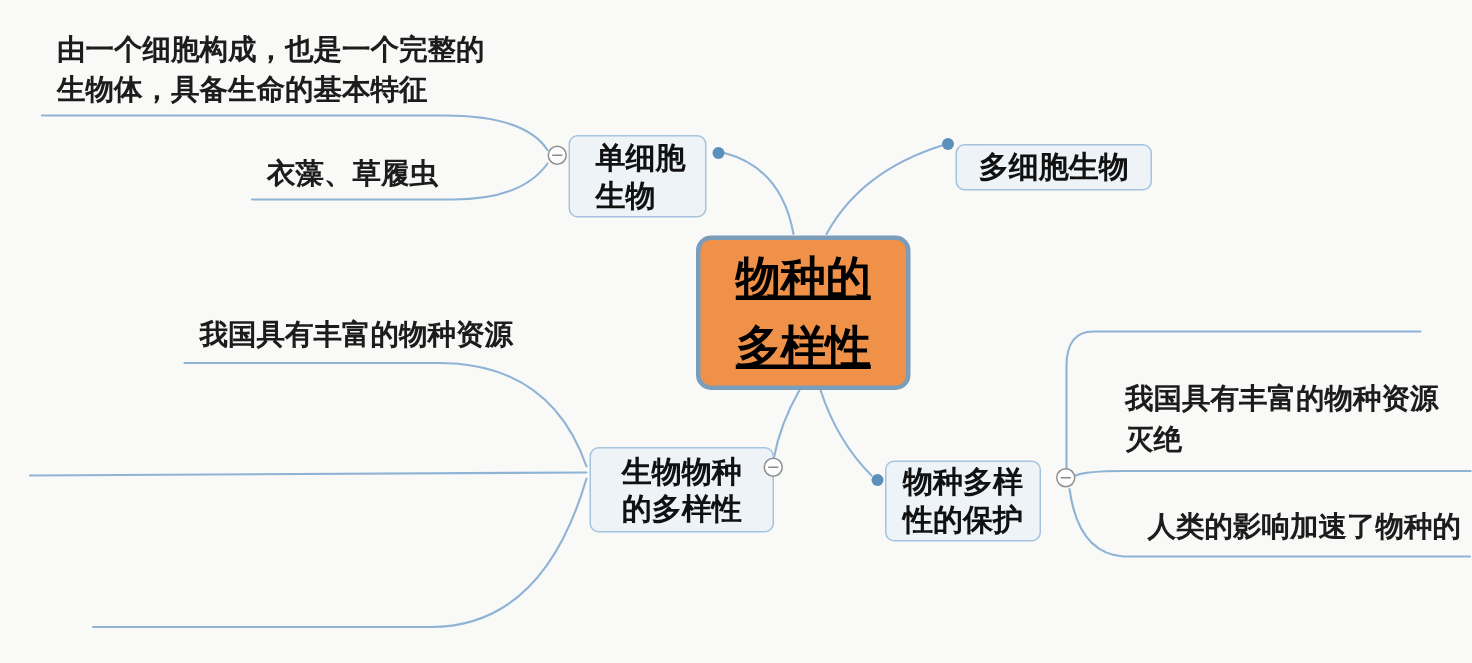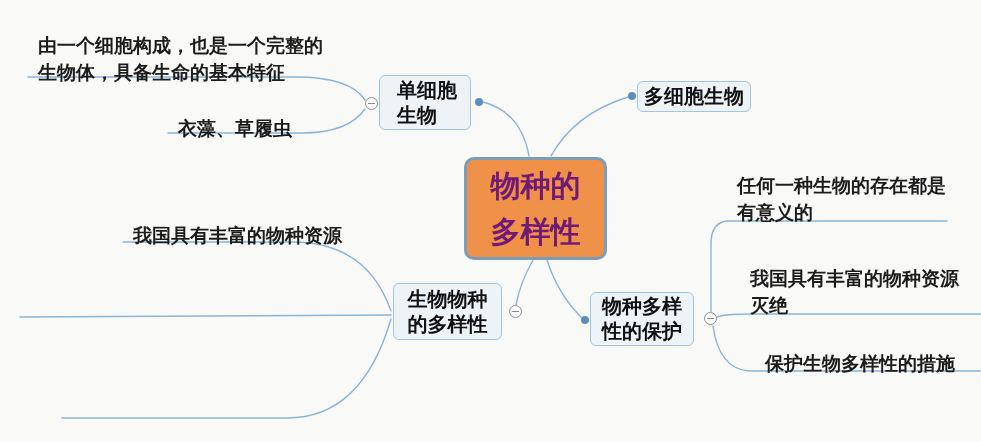--- a/index.html
+++ b/index.html
@@ -6,42 +6,42 @@
   .stage{
     position:relative;width:981px;height:442px;
     background:#f9f9f8;overflow:hidden;
     font-family:"DejaVu Sans","Liberation Sans",sans-serif;
   }
   svg.links{position:absolute;left:0;top:0;width:981px;height:442px;}
   svg.links path{fill:none;stroke:#8fb3d5;stroke-width:1.4;stroke-linecap:round;}
 
   .leaf{
     position:absolute;font-weight:bold;font-size:19px;line-height:27px;
-    color:#1c1c1c;white-space:pre-line;cursor:default;margin-top:12px;
+    color:#1c1c1c;white-space:pre-line;cursor:default;
   }
   .box{
     position:absolute;box-sizing:border-box;
     background:#eef3f8;border:1.5px solid #a6c3de;border-radius:6px;
     display:flex;align-items:center;
-    font-weight:bold;font-size:20px;line-height:25px;color:#111;
+    font-weight:bold;font-size:20px;line-height:25px;color:#111;margin-top:15px;
   }
   .box .lbl{white-space:pre-line;}
   .box.center-align{justify-content:center;}
   .box.center-align .lbl{text-align:center;}
   .box.left-align{padding-left:17px;}
   .box.left-align .lbl{text-align:left;}
 
   .root{
     position:absolute;left:464px;top:157px;width:143px;height:103px;
     box-sizing:border-box;background:#ef9149;border:3px solid #7b9db9;
     border-radius:10px;display:flex;align-items:center;justify-content:center;
   }
   .root .lbl{
-    color:#701a75;font-weight:bold;font-size:30px;line-height:46px;
-    text-align:center;white-space:pre-line;
+    color:#000000;font-weight:bold;font-size:30px;line-height:46px;
+    text-align:center;white-space:pre-line;text-decoration:underline;
   }
 
   .dot{
     position:absolute;width:8px;height:8px;border-radius:50%;
     background:#5b90bd;
   }
   .collapse{
     position:absolute;width:13px;height:13px;border-radius:50%;
     box-sizing:border-box;background:#fdfdfd;border:1.4px solid #909090;
     display:flex;align-items:center;justify-content:center;cursor:pointer;
@@ -73,50 +73,48 @@
   <div class="root">
     <span class="lbl">物种的
 多样性</span>
   </div>
 
   <div class="box left-align" style="left:379px;top:75px;width:92px;height:55px;">
     <span class="lbl">单细胞
 生物</span>
   </div>
 
-  <div class="box center-align" style="left:637px;top:81px;width:114px;height:31px;">
+  <div class="box center-align" style="left:637px;top:81px;width:131px;height:31px;">
     <span class="lbl">多细胞生物</span>
   </div>
 
-  <div class="box center-align" style="left:393px;top:283px;width:109px;height:57px;">
+  <div class="box center-align" style="left:393px;top:283px;width:123px;height:57px;">
     <span class="lbl">生物物种
 的多样性</span>
   </div>
 
   <div class="box center-align" style="left:590px;top:292px;width:104px;height:54px;">
     <span class="lbl">物种多样
 性的保护</span>
   </div>
 
   <div class="leaf" style="left:38px;top:20px;">由一个细胞构成，也是一个完整的
 生物体，具备生命的基本特征</div>
 
   <div class="leaf" style="left:178px;top:103px;">衣藻、草履虫</div>
 
   <div class="leaf" style="left:133px;top:210px;">我国具有丰富的物种资源</div>
 
 
 
-  <div class="leaf" style="left:737px;top:160px;">任何一种生物的存在都是
-有意义的</div>
 
   <div class="leaf" style="left:750px;top:253px;">我国具有丰富的物种资源
 灭绝</div>
 
-  <div class="leaf" style="left:765px;top:338px;">保护生物多样性的措施</div>
+  <div class="leaf" style="left:765px;top:338px;">人类的影响加速了物种的</div>
 
   <div class="dot" style="left:475px;top:98px;"></div>
   <div class="dot" style="left:628px;top:92px;"></div>
   <div class="dot" style="left:581px;top:316px;"></div>
 
   <div class="collapse" style="left:365px;top:97px;">
     <span class="minus"></span>
   </div>
   <div class="collapse" style="left:509px;top:305px;">
     <span class="minus"></span>

